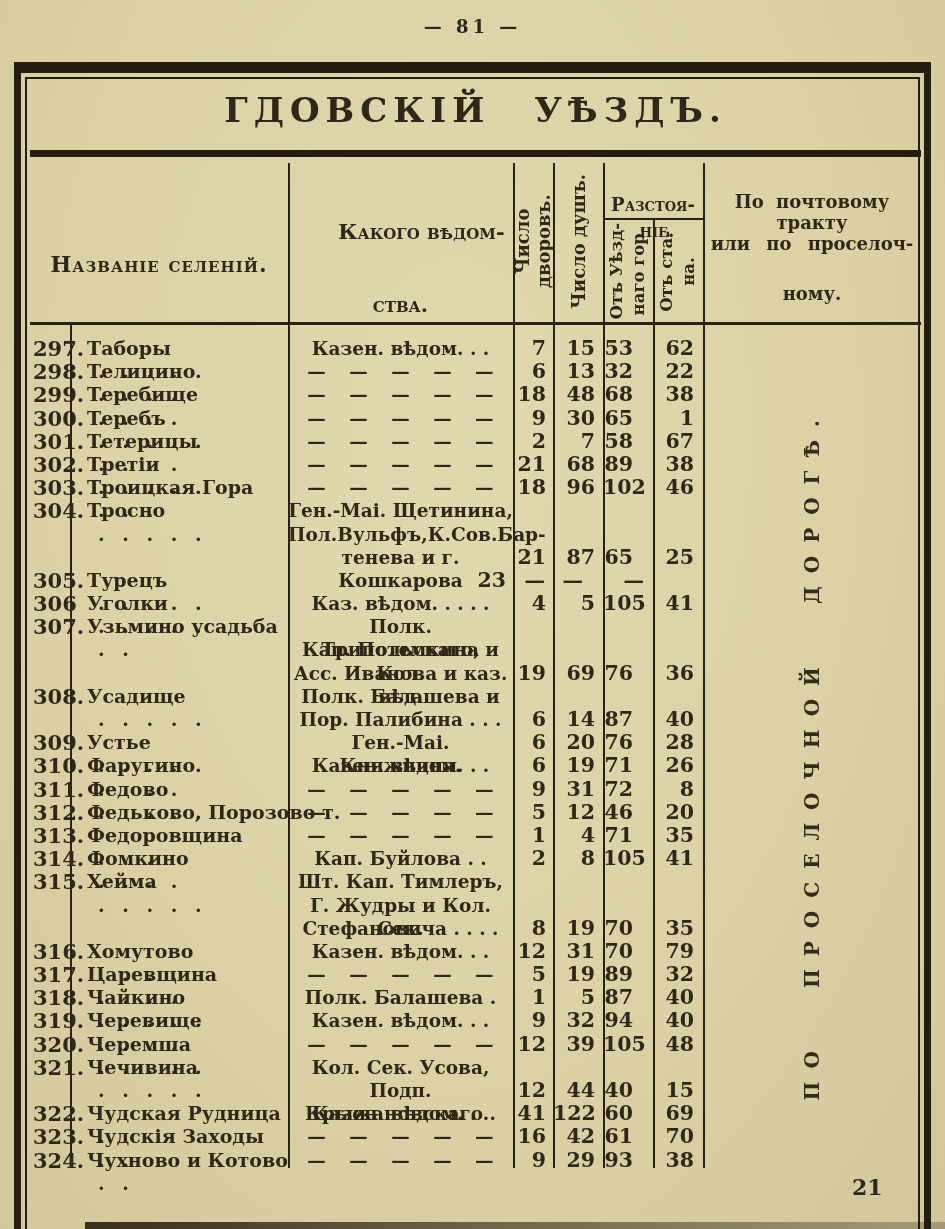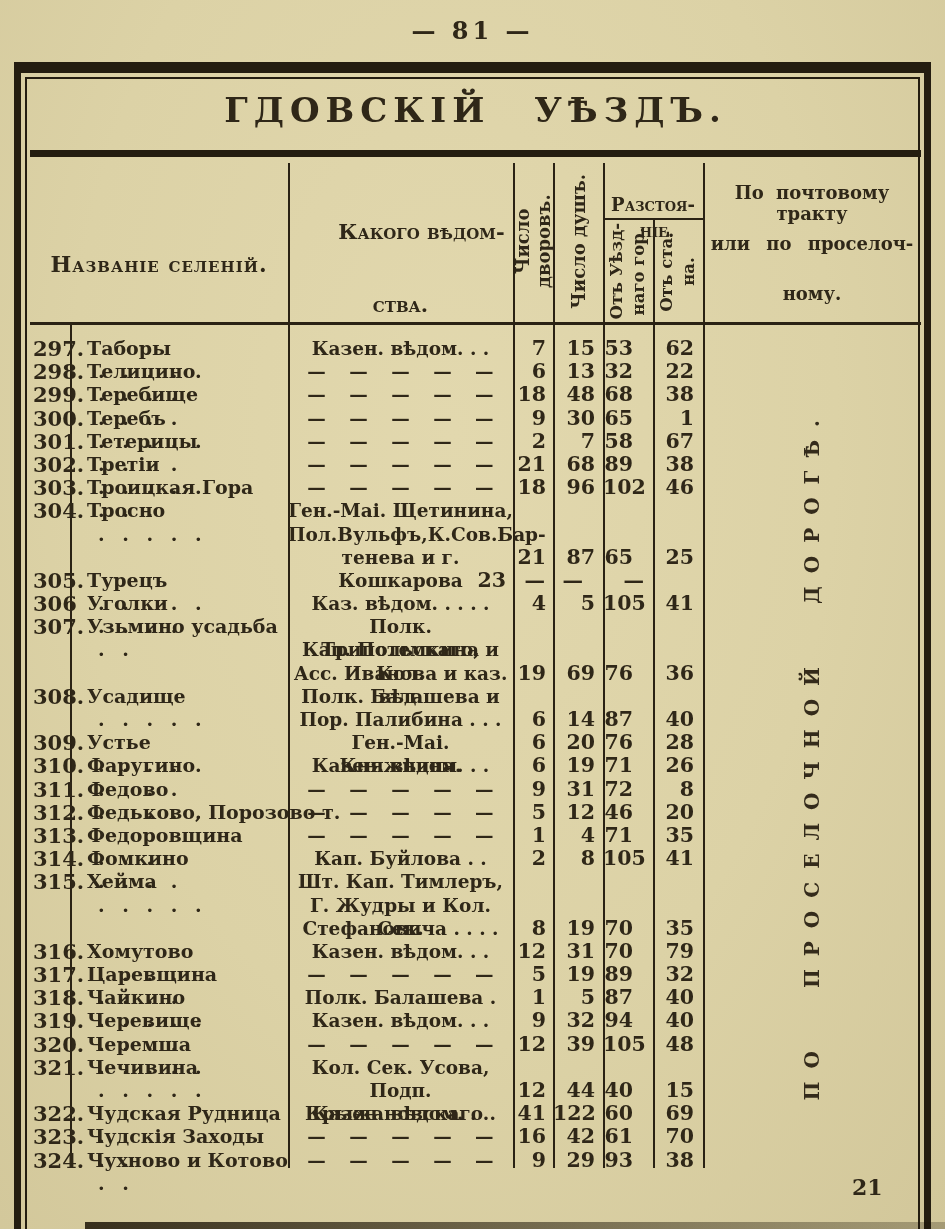--- a/index.html
+++ b/index.html
@@ -8,21 +8,21 @@
     width:945px;height:1229px;
     margin:0 auto;
     background:radial-gradient(ellipse at 48% 35%, #e2d8ae 0%, #dcd2a6 55%, #d2c79a 100%);
     font-family:"DejaVu Serif", serif;
     color:#2f2718;
     overflow:hidden;
   }
   
   .pageno{
     position:absolute;left:0;top:16px;width:100%;
-    text-align:center;font-size:24px;font-weight:700;letter-spacing:4px;
+    text-align:center;font-size:18px;font-weight:700;letter-spacing:4px;
   }
   
   .frame{
     position:absolute;left:14px;top:62px;width:903px;height:1167px;
     border:7px solid #241d10;border-top-width:11px;border-bottom:none;
   }
   .frame-inner{
     position:absolute;left:4px;top:4px;right:4px;bottom:0;
     border:2px solid #241d10;border-bottom:none;
   }
@@ -40,21 +40,21 @@
   .hdr{position:absolute;left:30px;top:163px;width:891px;height:159px;}
   .vline{position:absolute;width:2px;background:#2a2214;}
   .hline{position:absolute;height:2px;background:#2a2214;}
   .hcell{position:absolute;text-align:center;font-weight:700;}
   .sc{font-variant-caps:small-caps;margin-top:28px;}
   .h-name{left:0;top:60px;width:258px;font-size:22px;letter-spacing:1px;}
   .h-dept1{left:258px;top:28px;width:267px;font-size:21px;}
   .h-dept2{left:258px;top:101px;width:225px;font-size:21px;}
   .h-dist1{left:573px;top:3px;width:100px;font-size:18px;}
   .h-dist2{left:573px;top:29px;width:108px;font-size:18px;}
-  .h-road1{left:673px;top:19px;width:218px;font-size:18px;font-weight:700;word-spacing:6px;}
+  .h-road1{left:673px;top:28px;width:218px;font-size:18px;font-weight:700;word-spacing:6px;}
   .h-road2{left:673px;top:70px;width:218px;font-size:18px;font-weight:700;word-spacing:10px;}
   .h-road3{left:673px;top:120px;width:218px;font-size:18px;font-weight:700;}
   .vtext{
     writing-mode:vertical-rl;transform:rotate(180deg);
     font-weight:700;text-align:center;
   }
   .vwrap{position:absolute;display:flex;justify-content:center;align-items:center;}
   .vw-hh{left:483px;top:2px;width:40px;height:153px;font-size:18px;}
   .vw-souls{left:523px;top:2px;width:50px;height:153px;font-size:18px;}
   .vw-uyezd{left:573px;top:58px;width:50px;height:100px;font-size:16.5px;}

